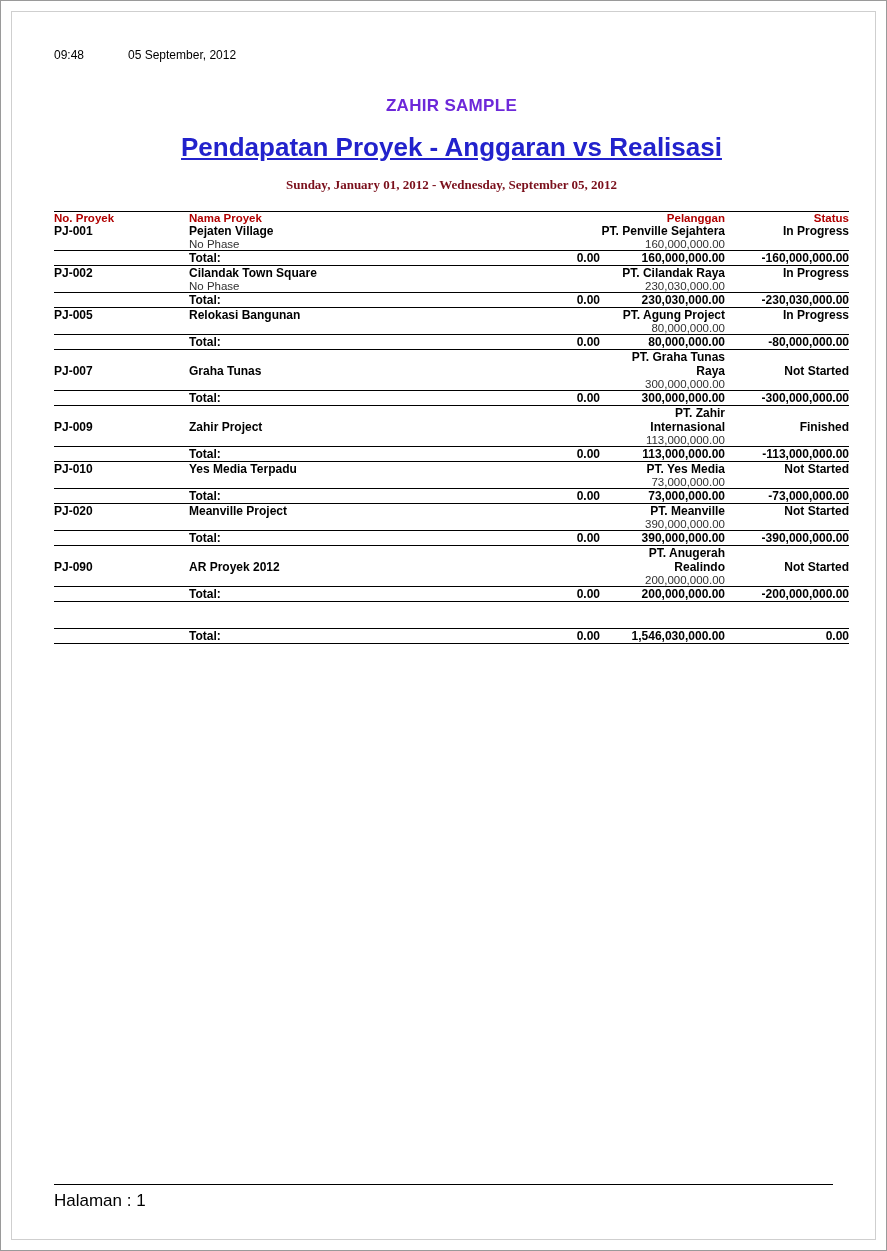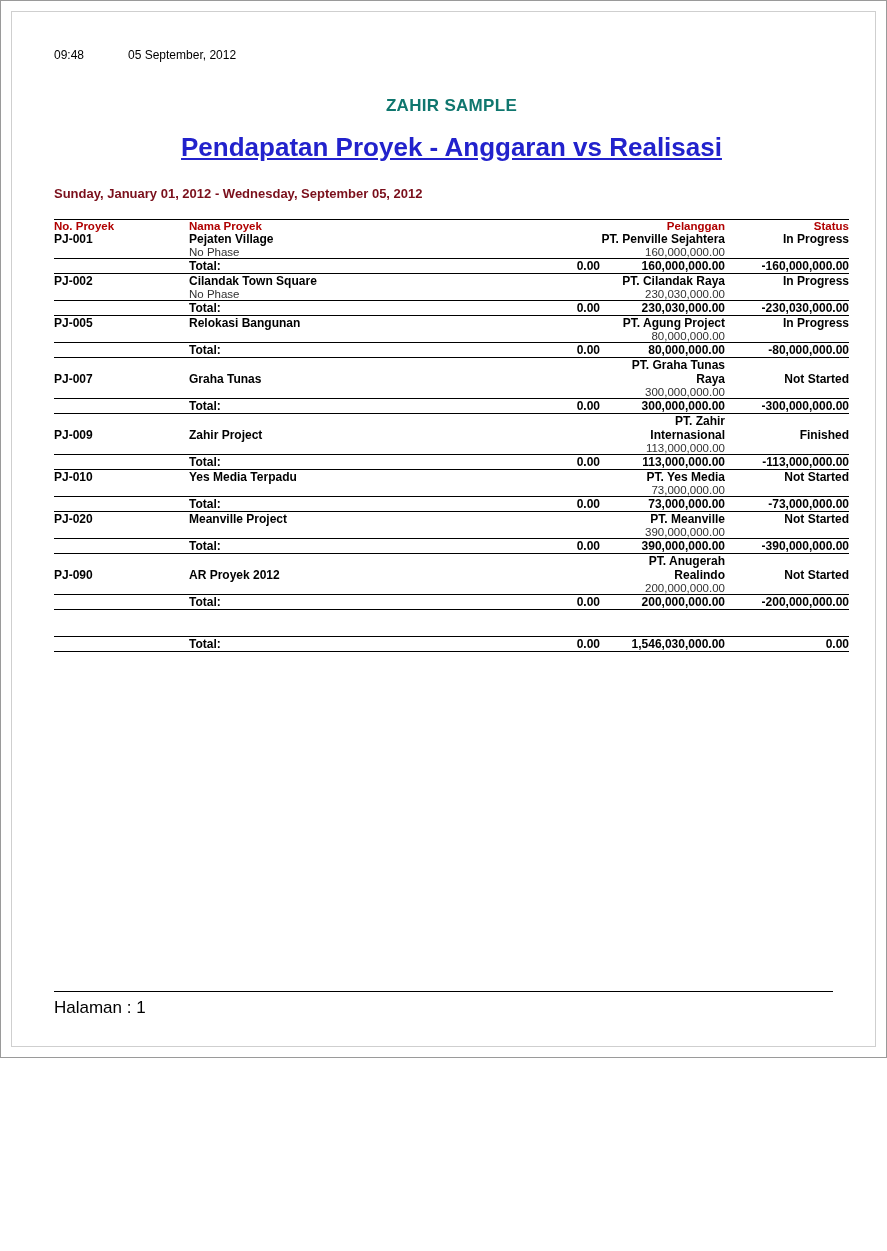--- a/index.html
+++ b/index.html
@@ -6,21 +6,21 @@
     margin: 0;
     padding: 0;
     background: #ffffff;
   }
   body {
     font-family: "Liberation Sans", sans-serif;
   }
   .page {
     position: relative;
     width: 887px;
-    height: 1058px;
+    height: 1251px;
     background: #ffffff;
     border: 1px solid #9a9a9a;
     box-sizing: border-box;
     overflow: hidden;
   }
   .inner {
     position: absolute;
     left: 10px;
     top: 10px;
     right: 10px;
@@ -41,38 +41,39 @@
     display: flex;
     gap: 0;
   }
   .topline .time { width: 74px; }
   .topline .date { }
 
   .company {
     text-align: center;
     font-size: 17px;
     font-weight: bold;
-    color: #0f766e;
+    color: #6d28d9;
     margin-top: 34px;
     letter-spacing: 0.3px;
   }
   .title {
     text-align: center;
     font-size: 26px;
     font-weight: bold;
     color: #2222cc;
     margin-top: 16px;
     text-decoration: underline;
   }
   .period {
-    text-align: left;
+    text-align: center;
     font-size: 13px;
     font-weight: bold;
     color: #7a0f1b;
-    margin-top: 23px;
+    margin-top: 14px;
+    font-family: Liberation Serif, serif;
   }
 
   table.report {
     width: 795px;
     border-collapse: collapse;
     margin-top: 18px;
     table-layout: fixed;
   }
   table.report td, table.report th {
     padding: 0;

